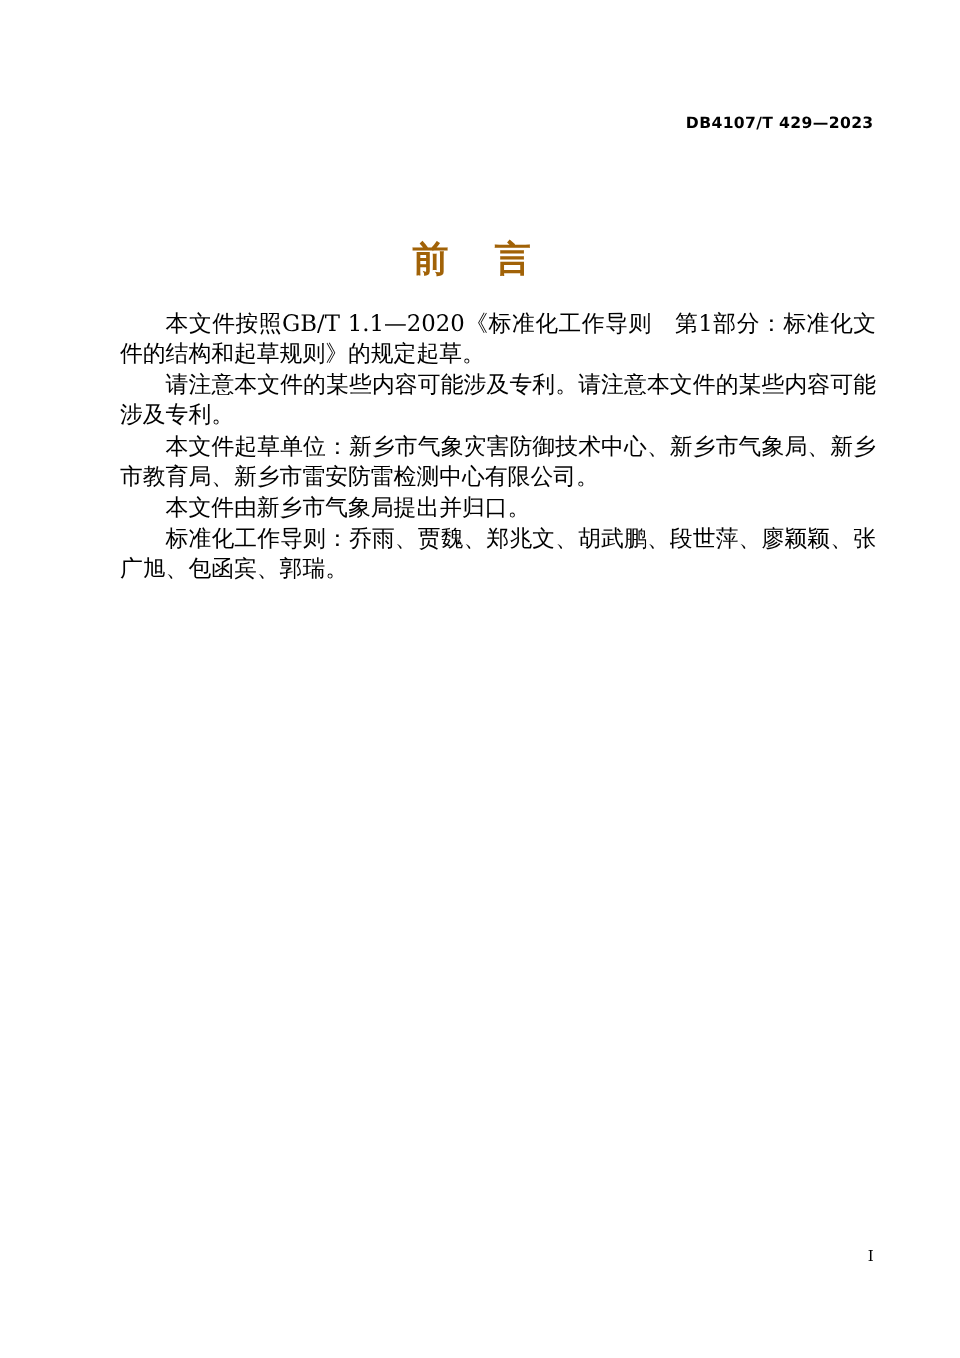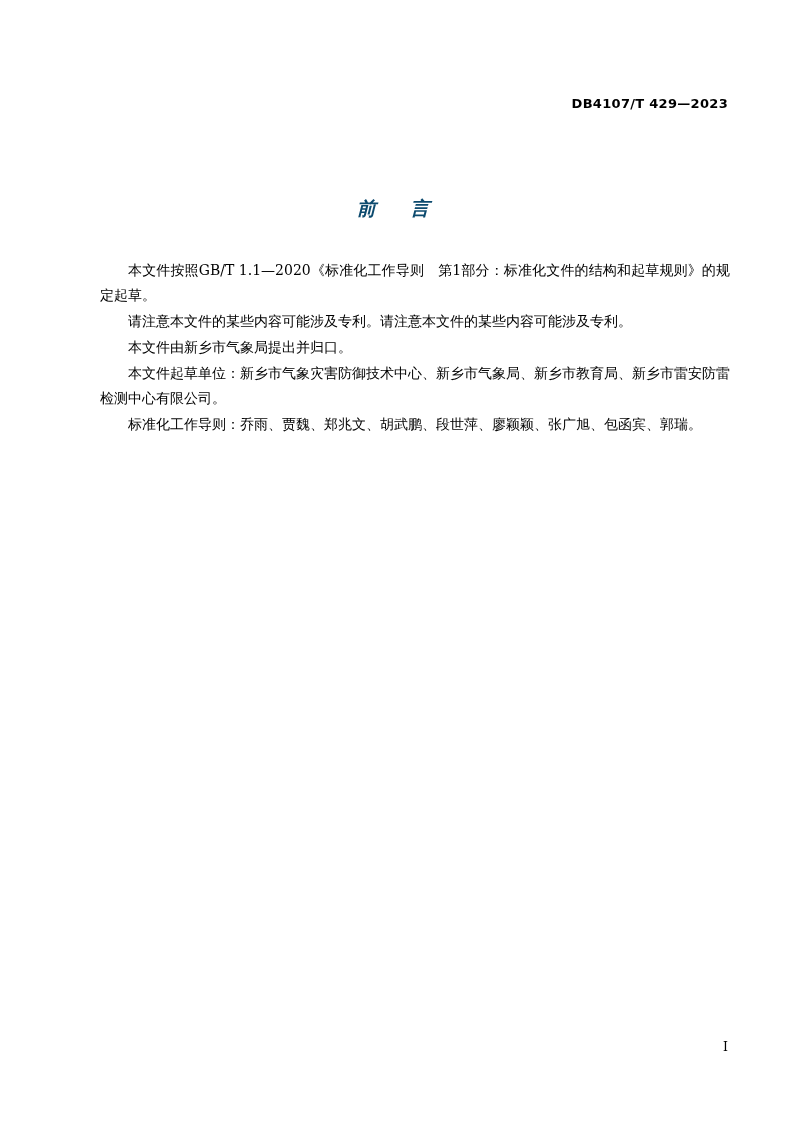--- a/index.html
+++ b/index.html
@@ -31,34 +31,33 @@
     color: #000;
     white-space: nowrap;
   }
   .doc-title {
     position: absolute;
     top: 196px;
     left: 0;
     right: 0;
     text-align: center;
     font-family: "DejaVu Sans", "Liberation Sans", sans-serif;
-    font-size: 19px;
+    font-size: 30px;
     font-weight: 700;
     letter-spacing: 14px;
-    color: #0c4a6e;
-    font-style: italic;
+    color: #a16207;
   }
   .body-block {
     position: absolute;
     top: 258px;
     left: 100px;
     width: 630px;
   }
   .para {
-    font-size: 14px;
+    font-size: 19px;
     line-height: 25px;
     text-align: justify;
     text-justify: inter-ideograph;
     margin: 0 0 1px 0;
     text-indent: 2em;
   }
   .footer-page {
     position: absolute;
     bottom: 78px;
     right: 72px;
@@ -72,20 +71,20 @@
 
 <div class="page">
 
   <div class="header">DB4107/T 429—2023</div>
 
   <div class="doc-title">前  言</div>
 
   <div class="body-block">
     <p class="para">本文件按照GB/T 1.1—2020《标准化工作导则　第1部分：标准化文件的结构和起草规则》的规定起草。</p>
     <p class="para">请注意本文件的某些内容可能涉及专利。请注意本文件的某些内容可能涉及专利。</p>
+    <p class="para">本文件起草单位：新乡市气象灾害防御技术中心、新乡市气象局、新乡市教育局、新乡市雷安防雷检测中心有限公司。</p>
     <p class="para">本文件由新乡市气象局提出并归口。</p>
-    <p class="para">本文件起草单位：新乡市气象灾害防御技术中心、新乡市气象局、新乡市教育局、新乡市雷安防雷检测中心有限公司。</p>
     <p class="para">标准化工作导则：乔雨、贾魏、郑兆文、胡武鹏、段世萍、廖颖颖、张广旭、包函宾、郭瑞。</p>
   </div>
 
   <div class="footer-page">I</div>
 
 </div>
 
 </body></html>

